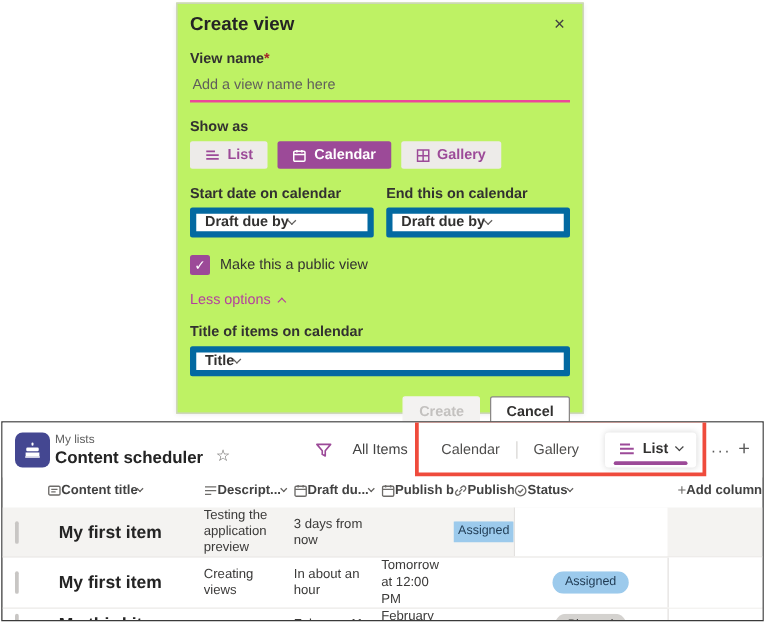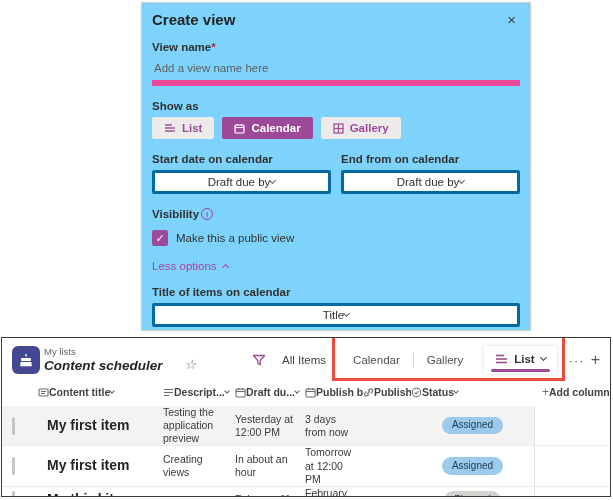--- a/index.html
+++ b/index.html
@@ -5,42 +5,42 @@
   :root{
     --accent:#9c4a98;
     --link:#b4409e;
     --annotation:#ef4b3c;
   }
   *{box-sizing:border-box;margin:0;padding:0;}
   body{background:#fff;font-family:"Liberation Sans",sans-serif;}
   .stage{position:relative;width:613px;height:500px;background:#fff;overflow:hidden;}
 
   
-  .dialog{position:absolute;left:141px;top:2px;width:390px;height:329px;
-    background:#7dd3fc;border:1px solid #cfcecd;box-shadow:0 1px 4px rgba(0,0,0,.08);
+  .dialog{position:absolute;left:141px;top:2px;width:326px;height:329px;
+    background:#bef264;border:1px solid #cfcecd;box-shadow:0 1px 4px rgba(0,0,0,.08);
     padding:8px 10px 10px;}
   .dlg-head{display:flex;justify-content:space-between;align-items:flex-start;margin-bottom:12px;}
   .dlg-title{font-size:15px;font-weight:700;color:#242424;}
   .dlg-close{font-size:15px;color:#424242;line-height:14px;cursor:pointer;padding:2px 4px;}
   .flabel{font-size:11.5px;font-weight:700;color:#323130;margin-bottom:5px;display:flex;gap:0;align-items:center;}
   .req{color:#a4262c;}
-  .name-input{width:100%;border:none;border-bottom:6px solid #ec4899;font-size:11.5px;
+  .name-input{width:100%;border:none;border-bottom:2px solid #ec4899;font-size:11.5px;
     padding:3px 2px 6px;font-family:"Liberation Sans",sans-serif;color:#323130;outline:none;background:transparent;}
   .name-input::placeholder{color:#605e5c;}
   .section{margin-top:14px;}
   .showas-row{display:flex;gap:8px;}
   .seg-btn{display:inline-flex;align-items:center;gap:6px;height:22px;padding:0 12px;
     border:none;border-radius:2px;font-size:11.5px;font-weight:700;cursor:pointer;
     background:#edebe9;color:var(--accent);font-family:"Liberation Sans",sans-serif;}
   .seg-btn.selected{background:var(--accent);color:#fff;}
   .two-col{display:flex;gap:10px;}
   .two-col>div{flex:1;}
-  .selectbox{display:flex;align-items:center;justify-content:center;height:24px;
-    border:3px solid #0369a1;border-radius:2px;padding:0 7px;font-size:11.5px;color:#323130;
-    background:#fff;cursor:pointer;}
+  .selectbox{display:flex;align-items:center;justify-content:flex-start;height:24px;
+    border:5px solid #0369a1;border-radius:2px;padding:0 7px;font-size:11.5px;color:#323130;
+    background:#fff;cursor:pointer;font-weight:bold;}
   .chev{width:5px;height:5px;border-right:1.4px solid #605e5c;border-bottom:1.4px solid #605e5c;
     display:inline-block;transform:rotate(45deg);margin-top:-3px;}
   .chev.up{transform:rotate(-135deg);margin-top:3px;border-color:var(--link);}
   .chev.dark{border-color:#424242;}
   .info-icon{width:12px;height:12px;border:1.2px solid var(--accent);border-radius:50%;
     color:var(--accent);font-size:8px;font-weight:700;display:inline-flex;align-items:center;
     justify-content:center;font-style:normal;margin-left:2px;}
   .chk-row{display:flex;align-items:center;gap:8px;margin-top:10px;}
   .chk{width:16px;height:16px;background:var(--accent);border-radius:2px;color:#fff;
     font-size:11px;display:flex;align-items:center;justify-content:center;cursor:pointer;}
@@ -54,21 +54,21 @@
   .btn.default{background:#fff;border:1px solid #8a8886;color:#323130;}
 
   
   .panel{position:absolute;left:1px;top:337px;width:610px;height:160px;
     border:1.5px solid #3a3a3a;background:#fff;overflow:hidden;}
   .toolbar{display:flex;align-items:center;height:44px;padding:0 6px 0 10px;background:#fff;}
   .app-icon{width:28px;height:28px;border-radius:6px;background:#444791;display:flex;
     align-items:center;justify-content:center;flex:0 0 auto;}
   .title-block{margin-left:4px;line-height:1.15;}
   .breadcrumb{font-size:9.5px;color:#616161;}
-  .list-title-row{display:flex;align-items:flex-start;gap:22px;font-style:italic;}
+  .list-title-row{display:flex;align-items:flex-start;gap:10px;}
   .list-title{font-size:13.5px;font-weight:700;color:#242424;}
   .star{font-size:13px;color:#605e5c;cursor:pointer;}
   .toolbar-right{margin-left:auto;display:flex;align-items:center;}
   .funnel{margin-right:16px;cursor:pointer;display:flex;}
   .all-items{font-size:11.5px;color:#424242;margin-right:14px;cursor:pointer;}
   .tab-group{position:relative;display:flex;align-items:center;}
   .annotation-box{position:absolute;left:-8px;right:-8px;top:-11px;bottom:-7px;
     border:3px solid var(--annotation);pointer-events:none;z-index:4;}
   .tab{font-size:11.5px;color:#4f4e4d;padding:0 13px;cursor:pointer;white-space:nowrap;}
   .tab-div{width:1px;height:14px;background:#d8d6d4;}
@@ -151,33 +151,29 @@
 
     <div class="section two-col">
       <div>
         <div class="flabel">Start date on calendar</div>
         <div class="selectbox">
           <span>Draft due by</span>
           <span class="chev"></span>
         </div>
       </div>
       <div>
-        <div class="flabel">End from on calendar</div>
+        <div class="flabel">End this on calendar</div>
         <div class="selectbox">
           <span>Draft due by</span>
           <span class="chev"></span>
         </div>
       </div>
     </div>
 
     <div class="section">
-      <div class="flabel">
-        <span>Visibility</span>
-        <span class="info-icon">i</span>
-      </div>
       <div class="chk-row">
         <div class="chk">✓</div>
         <div class="chk-label">Make this a public view</div>
       </div>
     </div>
 
     <div class="link-row">
       <span>Less options</span>
       <span class="chev up"></span>
     </div>
@@ -315,21 +311,20 @@
     </div>
 
     <div class="rows">
 
       <div class="grid row alt h32">
         <div>
             <div class="handle"></div>
           </div>
         <div class="cell title">My first item</div>
         <div class="cell">Testing the application preview</div>
-        <div class="cell">Yesterday at 12:00 PM</div>
         <div class="cell">3 days from now</div>
         <div class="cell"></div>
         <div class="cell status">
             <span class="pill" style="background: rgb(156, 202, 236); color: rgb(31, 58, 82);">Assigned</span>
           </div>
         <div class="addcell"></div>
       </div>
 
       <div class="grid row h32">
         <div>

